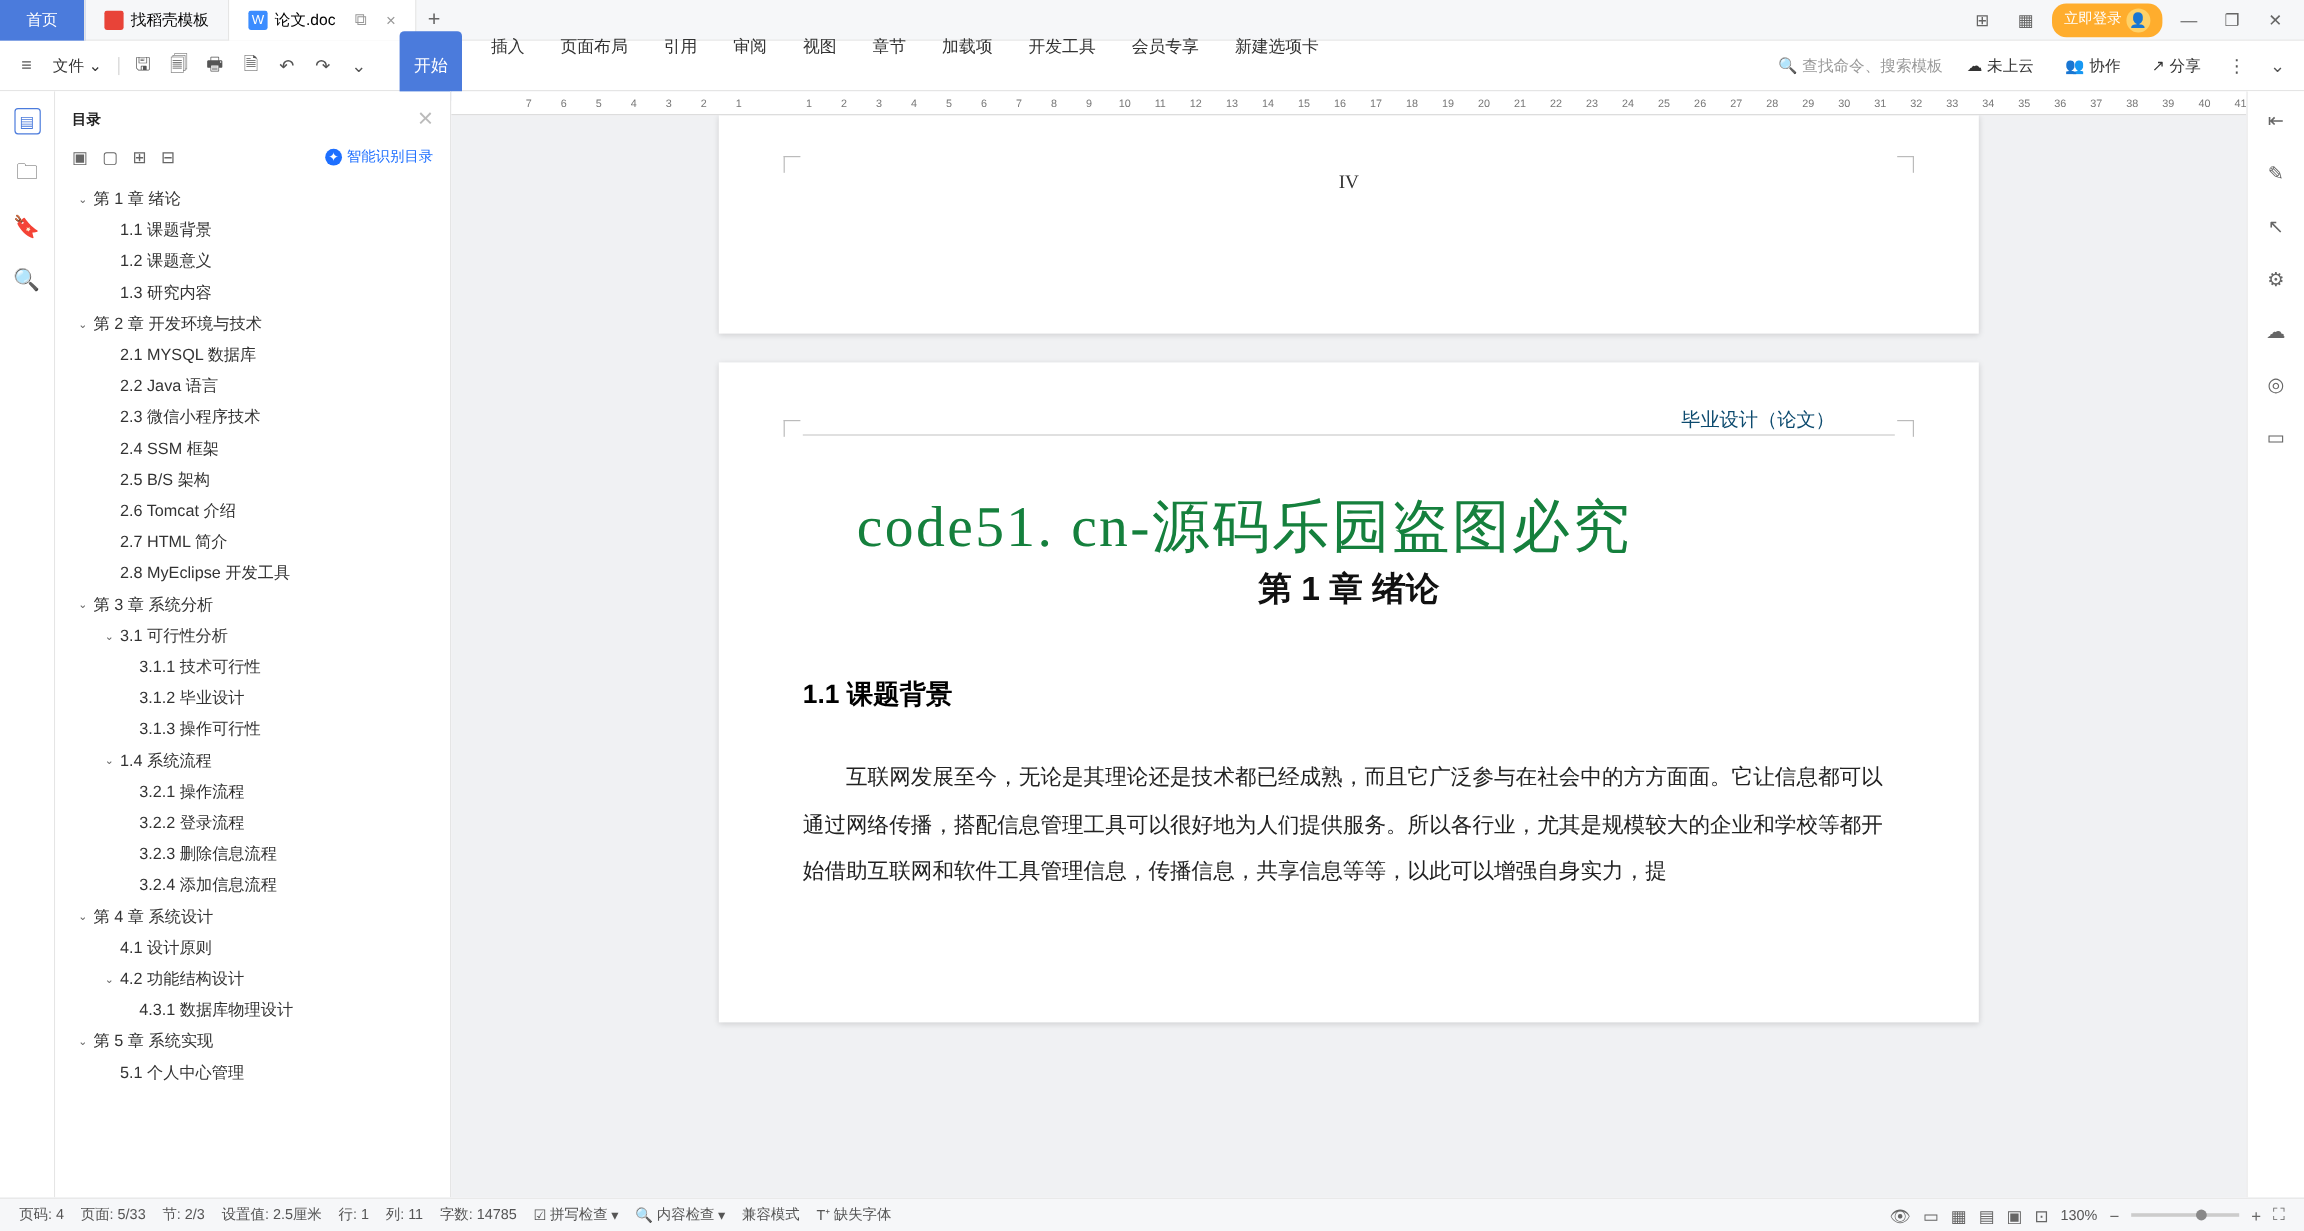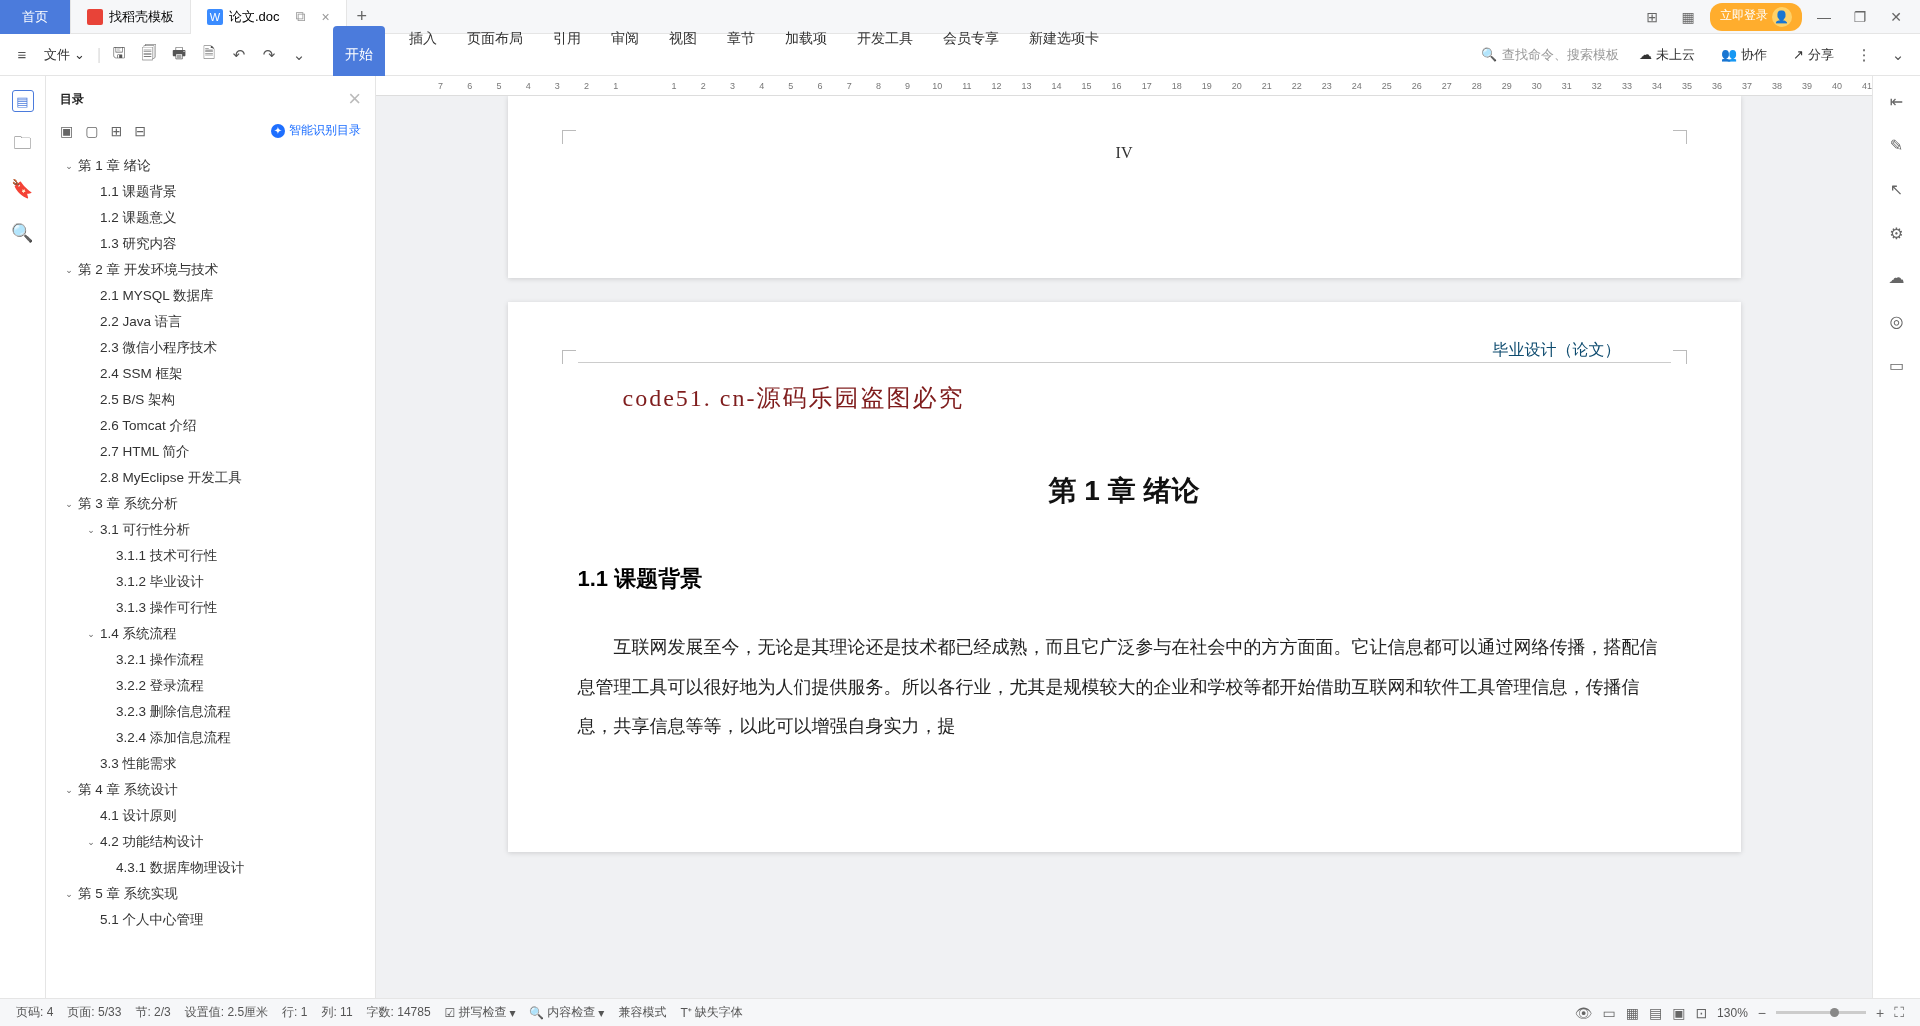--- a/index.html
+++ b/index.html
@@ -36,30 +36,30 @@
 .outline-smart{margin-left:auto;display:flex;align-items:center;gap:4px;color:#1e6fff;font-size:12px}
 .smartdot{width:14px;height:14px;border-radius:50%;background:#1e6fff;color:#fff;font-size:10px;display:flex;align-items:center;justify-content:center}
 .tree{flex:1;overflow-y:auto;font-size:13.5px;color:#333;padding:4px 8px}
 .tree-item{display:flex;align-items:center;padding:2px 0;line-height:22px;white-space:nowrap;cursor:pointer}
 .chev{width:14px;height:14px;color:#666;font-size:9px;display:flex;align-items:center;justify-content:center;margin-right:2px}
 .ind1{padding-left:8px}.ind2{padding-left:30px}.ind3{padding-left:46px}
 .canvas{flex:1;background:#f0f1f3;position:relative;overflow:hidden}
 .ruler{height:20px;background:#fff;border-bottom:1px solid #ddd;display:flex;align-items:center;font-size:9px;color:#777;padding-left:60px;gap:20px}
 .rn{width:16px;text-align:center}
 .doc-area{position:absolute;top:20px;left:0;right:0;bottom:0;overflow-y:auto;display:flex;flex-direction:column;align-items:center;gap:24px;padding-bottom:20px}
-.page{width:1233px;background:#fff;box-shadow:0 1px 5px rgba(0,0,0,.15);position:relative}
+.page{width:1050px;background:#fff;box-shadow:0 1px 5px rgba(0,0,0,.15);position:relative}
 .page.p1{height:182px}
 .page.p2{height:550px;padding:30px 70px 0}
 .pgnum{position:absolute;left:50%;transform:translateX(-50%);top:48px;font-size:16px;color:#333;font-family:Georgia,serif}
 .corner{position:absolute;width:14px;height:14px;border:1px solid #bbb}
 .corner.tl{top:34px;left:54px;border-right:none;border-bottom:none}
 .corner.tr{top:34px;right:54px;border-left:none;border-bottom:none}
 .hdr-text{position:absolute;top:38px;right:120px;font-size:16px;color:#0c4a6e}
 .hdr-line{position:absolute;top:60px;left:70px;right:70px;height:1px;background:#ccc}
-.watermark{position:absolute;top:80px;left:115px;font-size:24px;color:#7f1d1d;font-family:"SimSun",serif;letter-spacing:2px}
+.watermark{position:absolute;top:105px;left:115px;font-size:48px;color:#15803d;font-family:"SimSun",serif;letter-spacing:2px}
 .chapter{text-align:center;font-size:28px;font-weight:600;margin-top:140px;color:#111}
 .section{font-size:22px;font-weight:600;margin-top:54px}
 .para{font-size:18px;line-height:2.2;margin-top:34px;text-indent:2em;color:#222}
 .rightbar{width:48px;background:#fff;border-left:1px solid #e5e5e5;display:flex;flex-direction:column;align-items:center;padding-top:14px;gap:22px}
 .rightbar .ric{width:22px;height:22px;color:#666;display:flex;align-items:center;justify-content:center;font-size:16px}
 .statusbar{height:28px;background:#f6f7f9;border-top:1px solid #e5e5e5;display:flex;align-items:center;font-size:12px;color:#555;padding:0 16px;gap:14px}
 .statusbar .sitem{display:flex;align-items:center;gap:3px}
 .sb-right{margin-left:auto;display:flex;align-items:center;gap:10px}
 .zoom-slider{width:90px;height:3px;background:#ccc;position:relative}
 .zoom-knob{position:absolute;width:9px;height:9px;background:#888;border-radius:50%;top:-3px;left:54px}
@@ -253,24 +253,20 @@
           <span class="chev"></span>
           <span>3.2.2  登录流程</span>
         </div>
         <div class="tree-item ind3">
           <span class="chev"></span>
           <span>3.2.3  删除信息流程</span>
         </div>
         <div class="tree-item ind3">
           <span class="chev"></span>
           <span>3.2.4  添加信息流程</span>
-        </div>
-        <div class="tree-item ind2">
-          <span class="chev"></span>
-          <span>3.3  性能需求</span>
         </div>
         <div class="tree-item ind1">
           <span class="chev">⌄</span>
           <span>第 4 章  系统设计</span>
         </div>
         <div class="tree-item ind2">
           <span class="chev"></span>
           <span>4.1  设计原则</span>
         </div>
         <div class="tree-item ind2">

